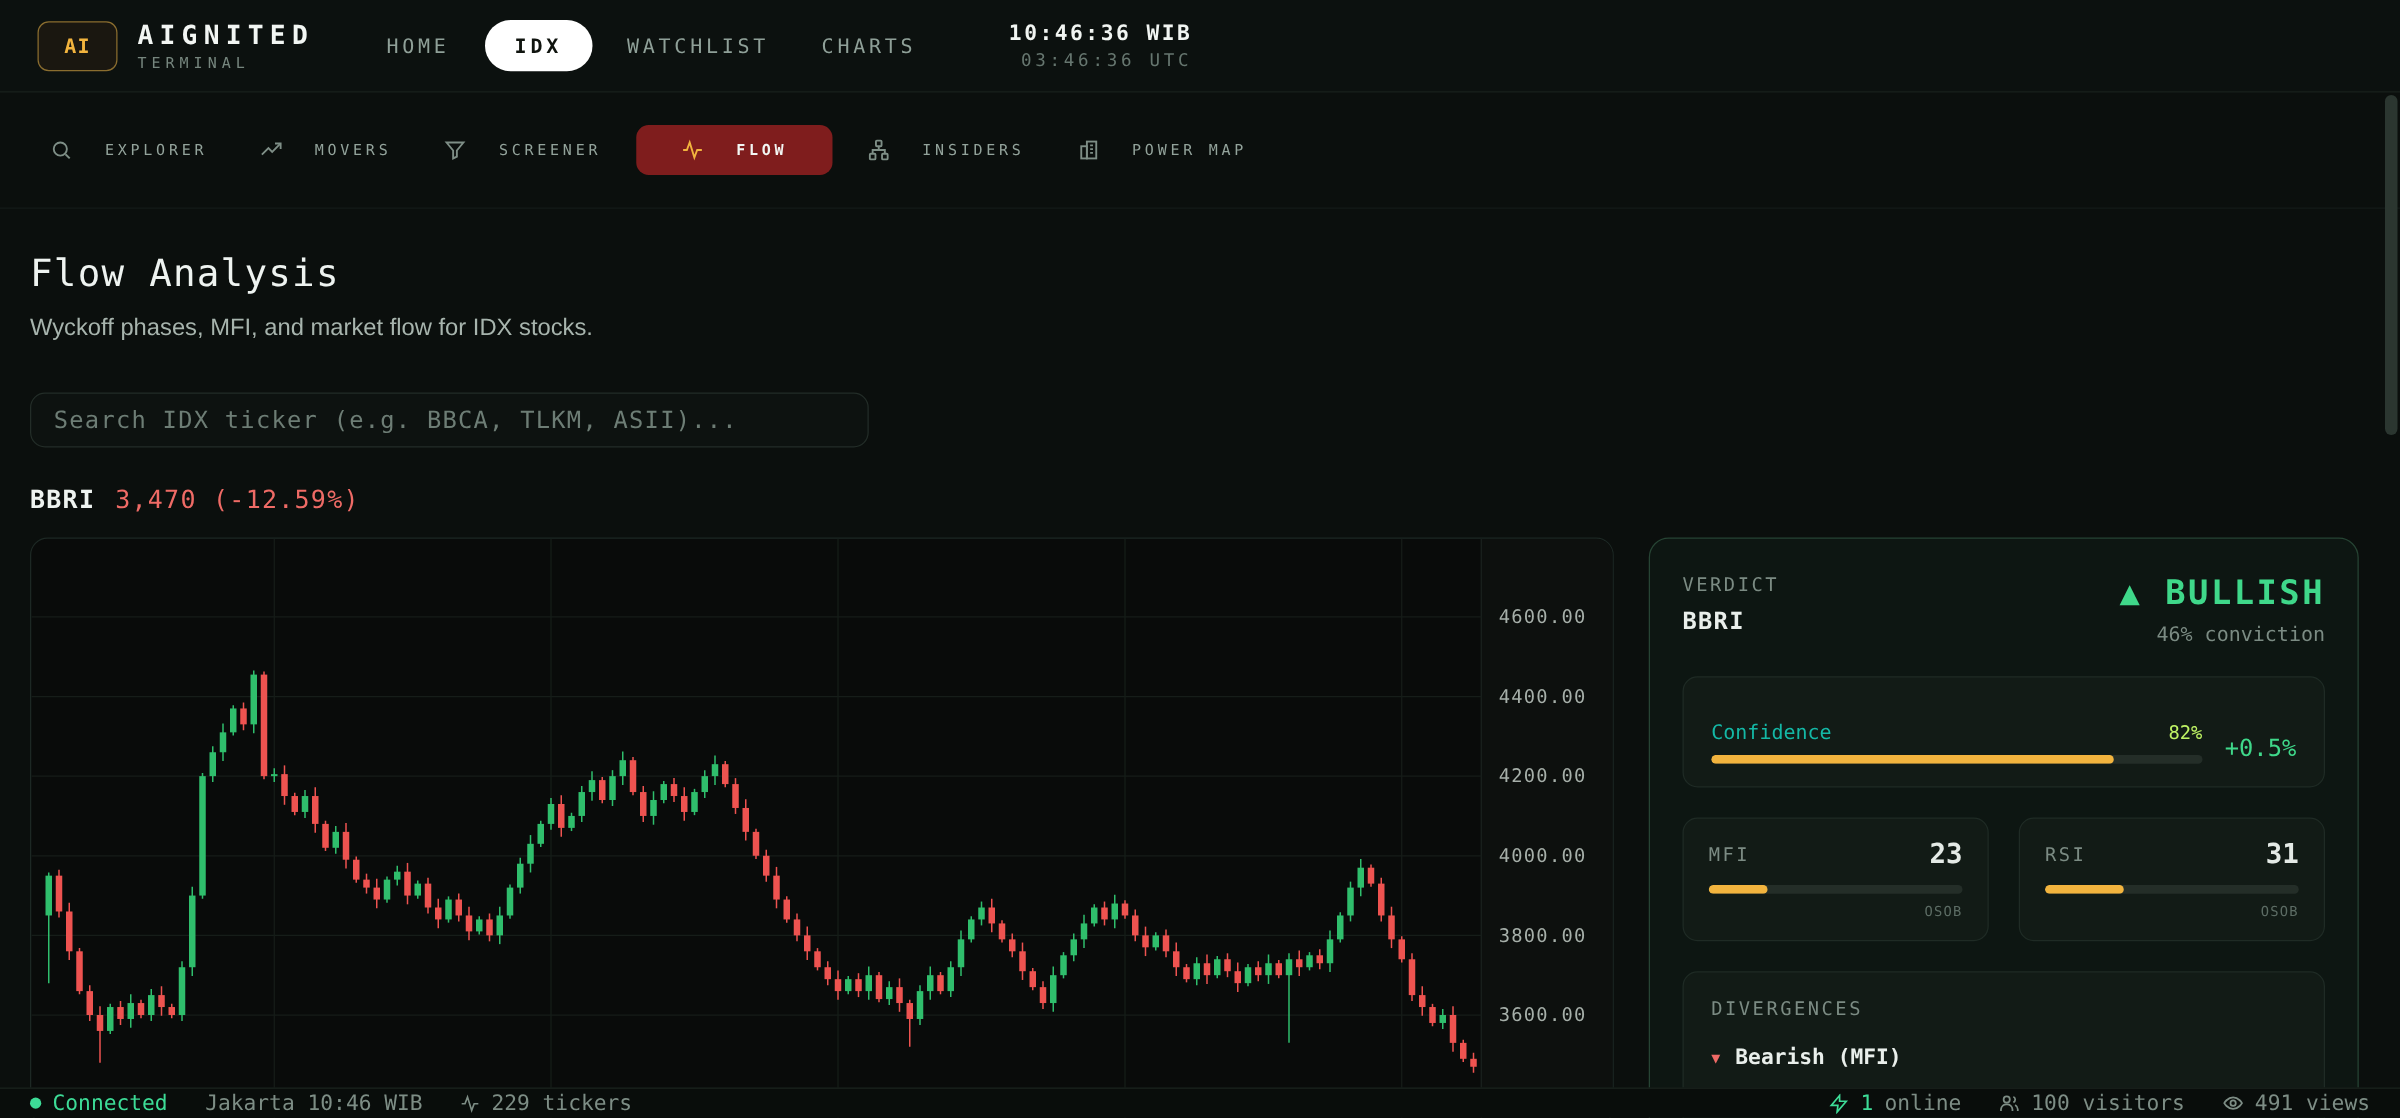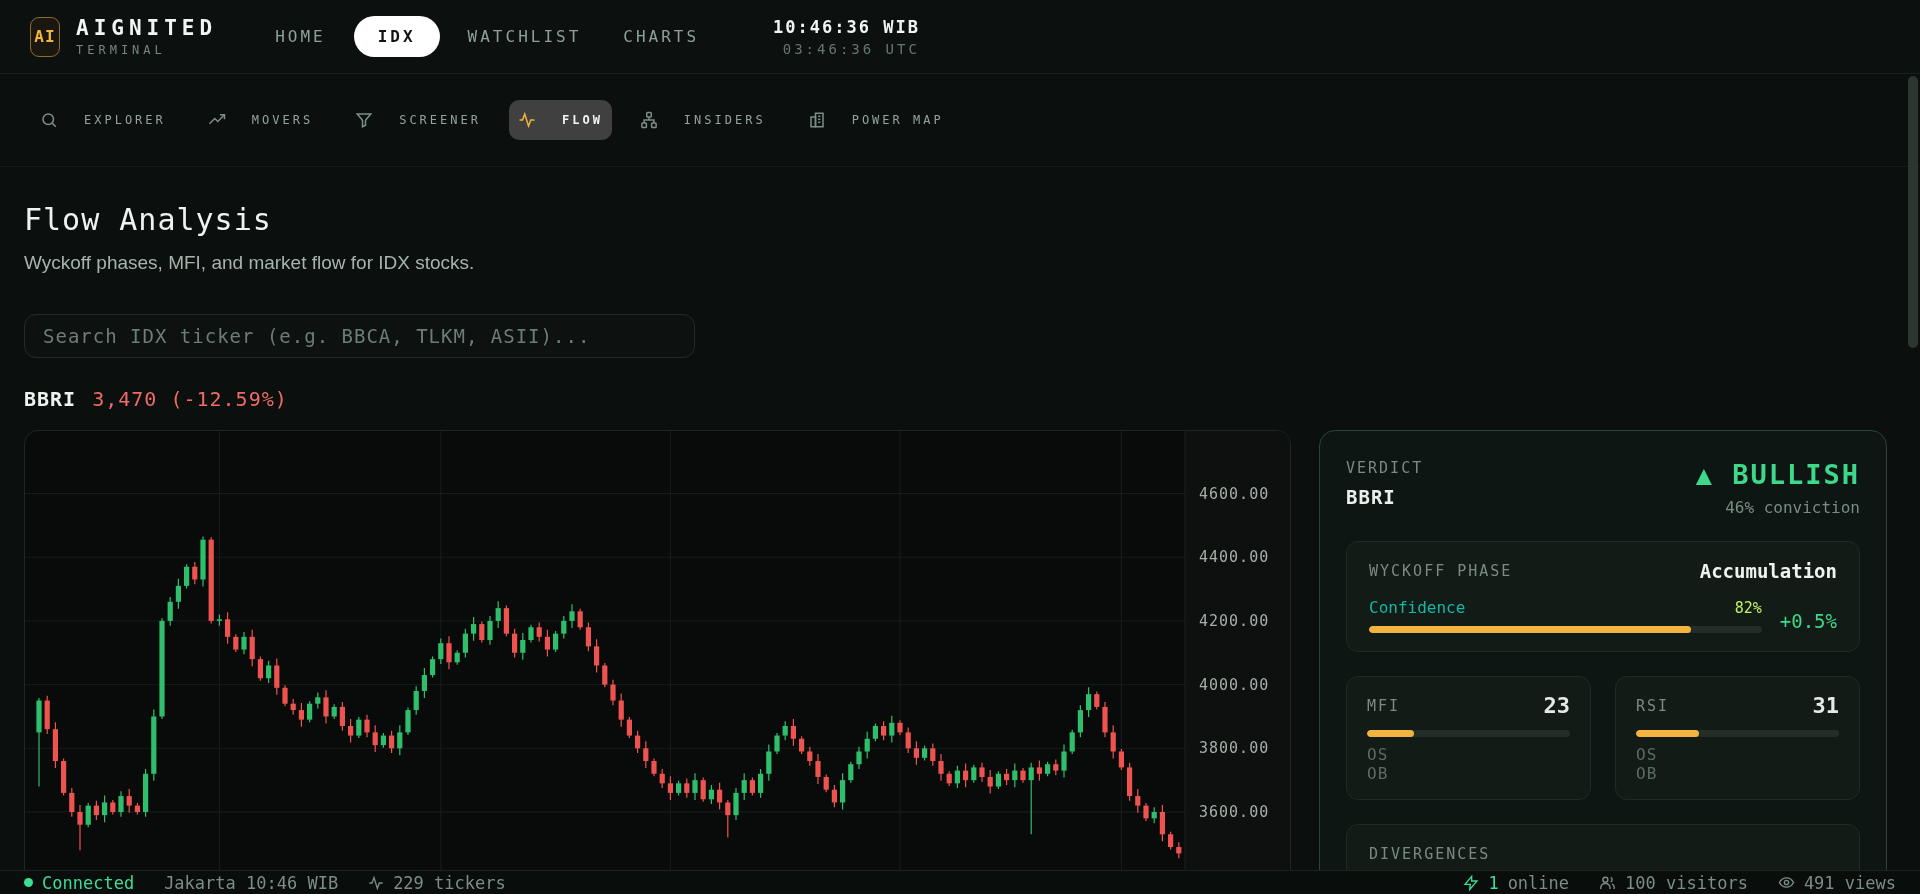--- a/index.html
+++ b/index.html
@@ -9,21 +9,21 @@
     background:#0b0f0d; color:#e9efeb;
     font-family:"DejaVu Sans Mono", monospace;
   }
   
   .header {
     position:absolute; top:0; left:0; right:0; height:74px;
     display:flex; align-items:center; padding-left:30px;
     background:#0c110f; border-bottom:1px solid #18211c;
   }
   .logo {
-    width:30px; height:40px; border-radius:9px;
+    width:64px; height:40px; border-radius:9px;
     border:1px solid #8a6d2f; background:#1a1710;
     color:#f2b43e; font-weight:bold; font-size:16px;
     display:flex; align-items:center; justify-content:center; letter-spacing:1px;
   }
   .brand { margin-left:16px; }
   .brand-name { font-size:21px; font-weight:bold; letter-spacing:5px; color:#f2f6f3; }
   .brand-sub { font-size:12px; letter-spacing:4px; color:#76867e; margin-top:3px; }
   .main-nav { display:flex; align-items:center; gap:14px; margin-left:44px; }
   .nav-item {
     font-size:16px; letter-spacing:3px; color:#8fa098;
@@ -58,21 +58,21 @@
     display:flex; align-items:center; gap:14px; padding-left:26px;
     border-bottom:1px solid #141b18;
   }
   .tab {
     display:flex; align-items:center; gap:26px;
     font-size:12px; letter-spacing:3px; color:#93a39b;
     padding:11px 14px; background:none; border:none; cursor:pointer;
     font-family:inherit;
   }
   .tab svg { color:#7e8e86; }
-  .tab.active { background:#404040; border-radius:10px; color:#f2f6f3; font-weight:bold; padding:11px 9px;align-items:center; }
+  .tab.active { background:#7f1d1d; border-radius:10px; color:#f2f6f3; font-weight:bold; padding:11px 36px;align-items:center; }
   .tab.active svg { color:#f2b43e; }
   
   .main { position:absolute; top:167px; left:0; right:0; padding-left:24px; }
   .page-title { margin-top:35px; font-size:30px; font-weight:normal; letter-spacing:1px; color:#eef3f0; }
   .page-subtitle { margin-top:15px; font-size:19px; color:#a7b4ad; font-family:"Liberation Sans", sans-serif; }
   .ticker-search {
     margin-top:40px; width:671px; height:44px; display:block;
     border:1px solid #232d28; border-radius:12px; background:#0d1210;
     color:#aebab3; font-family:inherit; font-size:19px; letter-spacing:1px;
     padding:0 18px; outline:none;
@@ -107,21 +107,21 @@
   .conf-wrap { margin-top:16px; display:flex; align-items:flex-end; }
   .conf-left { flex:1; }
   .conf-label { font-size:16px; color:#14b8a6; }
   .conf-pct { font-size:15px; color:#bef264; }
   .bar { margin-top:9px; height:7px; border-radius:4px; background:#242e28; overflow:hidden; }
   .bar-fill { height:100%; border-radius:4px; background:#f2b43e; }
   .conf-change { flex:none; margin-left:18px; font-size:19px; color:#3fd88a; padding-bottom:1px; }
   .metrics-row { margin-top:24px; display:flex; gap:24px; }
   .metric-card { flex:1; background:#121b16; border:1px solid #1f2b25; border-radius:12px; padding:16px 20px; }
   .metric-value { font-size:22px; font-weight:bold; color:#e4eae6; }
-  .osob { margin-top:8px; display:flex; justify-content:center; font-size:16px; letter-spacing:1px; color:#5c6c64;flex-direction:column; }
+  .osob { margin-top:8px; display:flex; justify-content:flex-end; font-size:11px; letter-spacing:1px; color:#5c6c64; }
   .div-card { margin-top:24px; background:#121b16; border:1px solid #1f2b25; border-radius:12px; padding:20px 22px; height:150px; }
   .div-item { margin-top:20px; display:flex; align-items:center; gap:12px; }
   .tri-down { color:#ef6a66; font-size:12px; line-height:1; }
   .div-label { font-size:17px; font-weight:bold; color:#e9efeb; }
   
   .statusbar {
     position:absolute; left:0; right:0; bottom:0; height:24px; z-index:50;
     background:#090d0b; border-top:1px solid #1b241f;
     display:flex; align-items:center; justify-content:space-between;
     padding:0 24px; font-size:17px; color:#7d8d85;
@@ -530,24 +530,20 @@
           <div class="lbl">VERDICT</div>
           <div class="verdict-symbol">BBRI</div>
         </div>
         <div>
           <div class="verdict-call"><span>▲</span> <span>BULLISH</span></div>
           <div class="verdict-conviction">46% conviction</div>
         </div>
       </div>
 
       <div class="inner-card">
-        <div class="row-between">
-          <span class="lbl">WYCKOFF PHASE</span>
-          <span class="phase-value">Accumulation</span>
-        </div>
         <div class="conf-wrap">
           <div class="conf-left">
             <div class="row-between">
               <span class="conf-label">Confidence</span>
               <span class="conf-pct">82%</span>
             </div>
             <div class="bar">
                 <div class="bar-fill" style="width:82%"></div>
               </div>
           </div>

